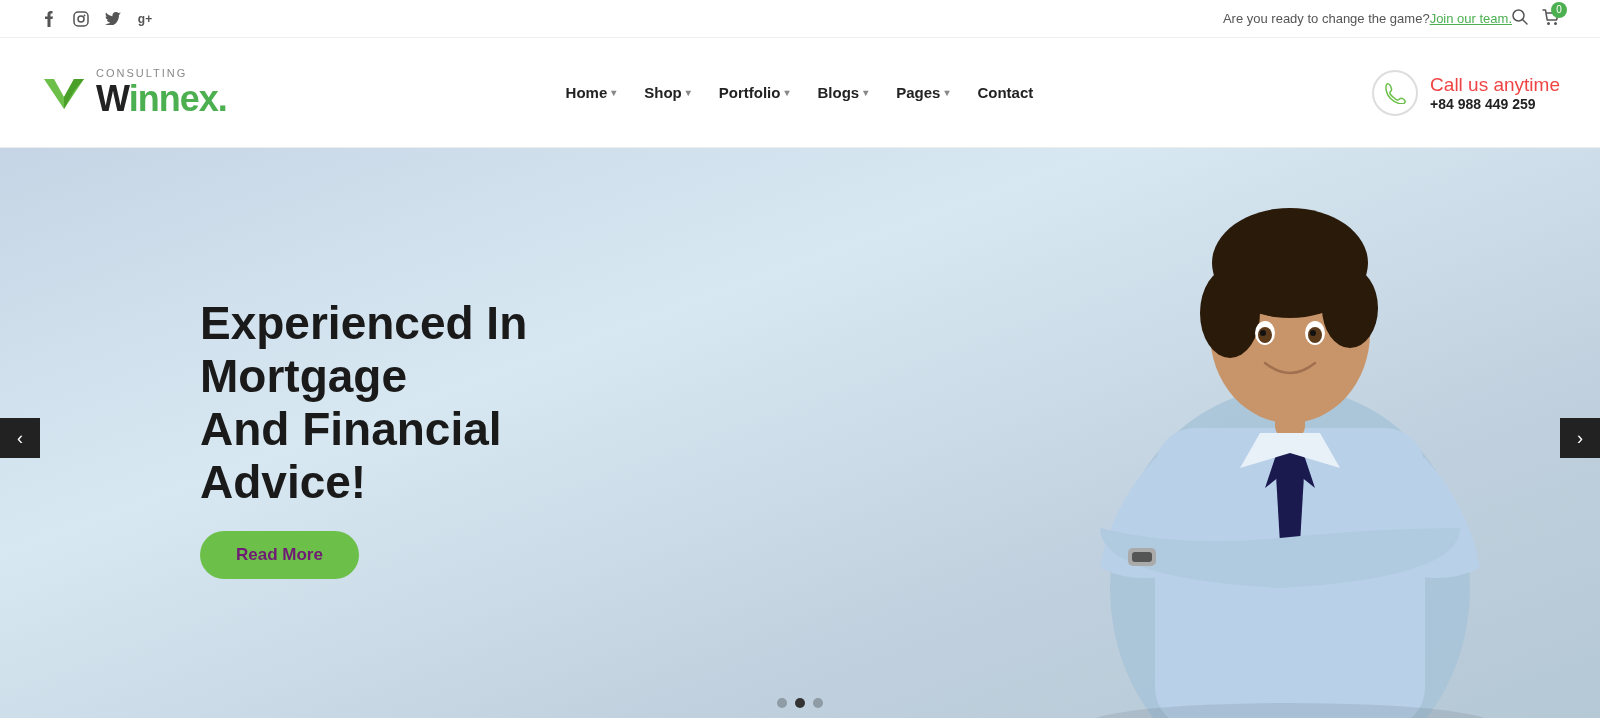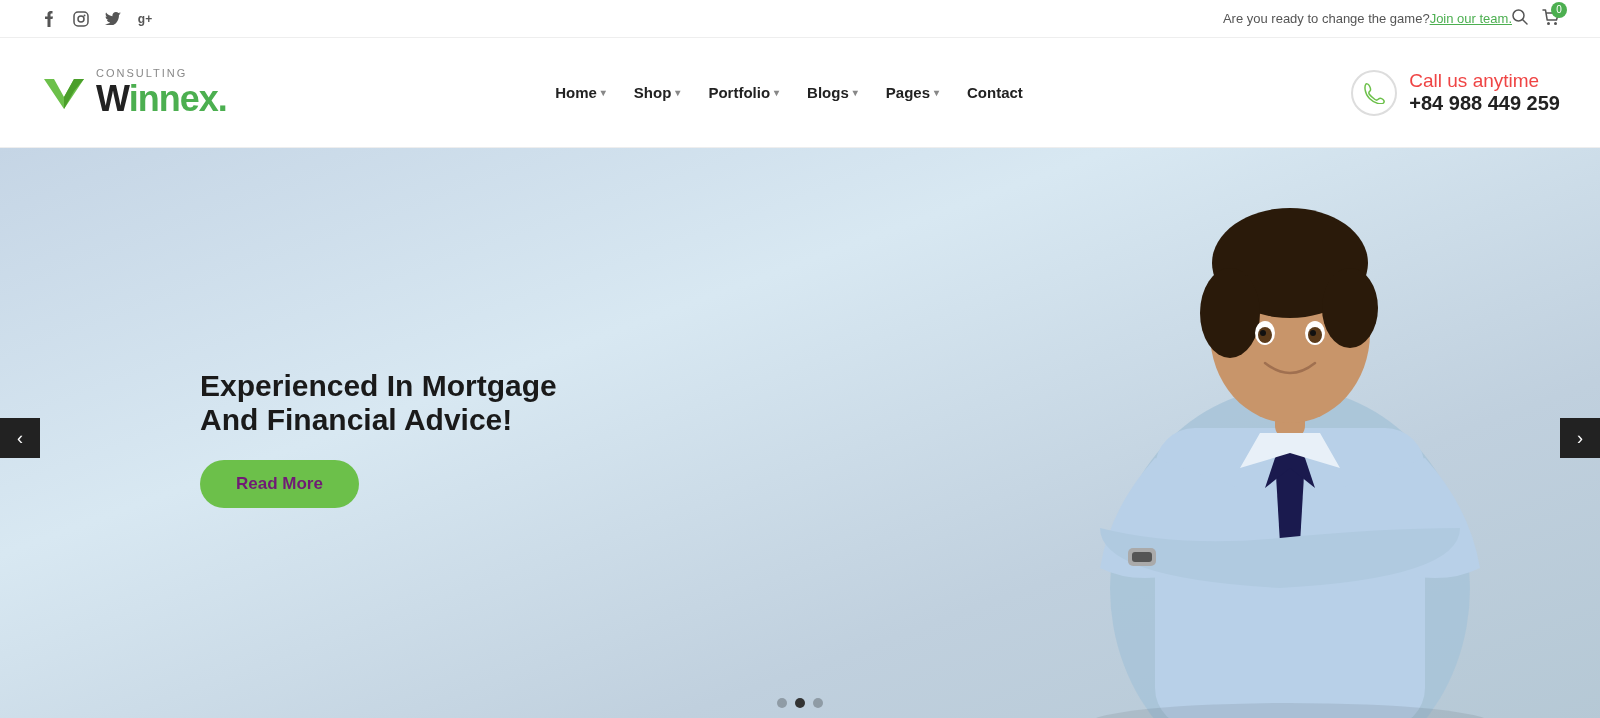--- a/index.html
+++ b/index.html
@@ -61,38 +61,38 @@
     .nav-chevron { font-size: 10px; color: #888; }
 
     
     .phone-wrap { display: flex; align-items: center; gap: 12px; }
     .phone-icon-circle {
       width: 46px; height: 46px; border: 2px solid #ddd; border-radius: 50%;
       display: flex; align-items: center; justify-content: center;
       color: #4caf50; font-size: 20px;
     }
     .phone-label { font-size: 19px; color: #ef4444; }
-    .phone-number { font-size: 20px; font-weight: 700; color: #222; }
+    .phone-number { font-size: 14px; font-weight: 700; color: #222; }
 
     
     .hero {
       position: relative;
       width: 100%; height: 580px;
       background: linear-gradient(135deg, #c8d8e8 0%, #dce8f0 40%, #b8ccd8 100%);
       overflow: hidden;
       display: flex;
       align-items: center;
     }
     .hero-content {
       position: relative; z-index: 2;
       padding-left: 200px;
       max-width: 600px;
     }
     .hero-title {
-      font-size: 30px; font-weight: 900; color: #1a1a1a;
+      font-size: 46px; font-weight: 900; color: #1a1a1a;
       line-height: 1.15; margin-bottom: 22px;
     }
     .hero-subtitle {
       font-size: 15px; color: #444; line-height: 1.6; margin-bottom: 36px;
       max-width: 380px;
     }
     .hero-btn {
       background: #6cc04a; color: #701a75;
       border: none; border-radius: 30px;
       padding: 14px 36px; font-size: 17px; font-weight: 600;

